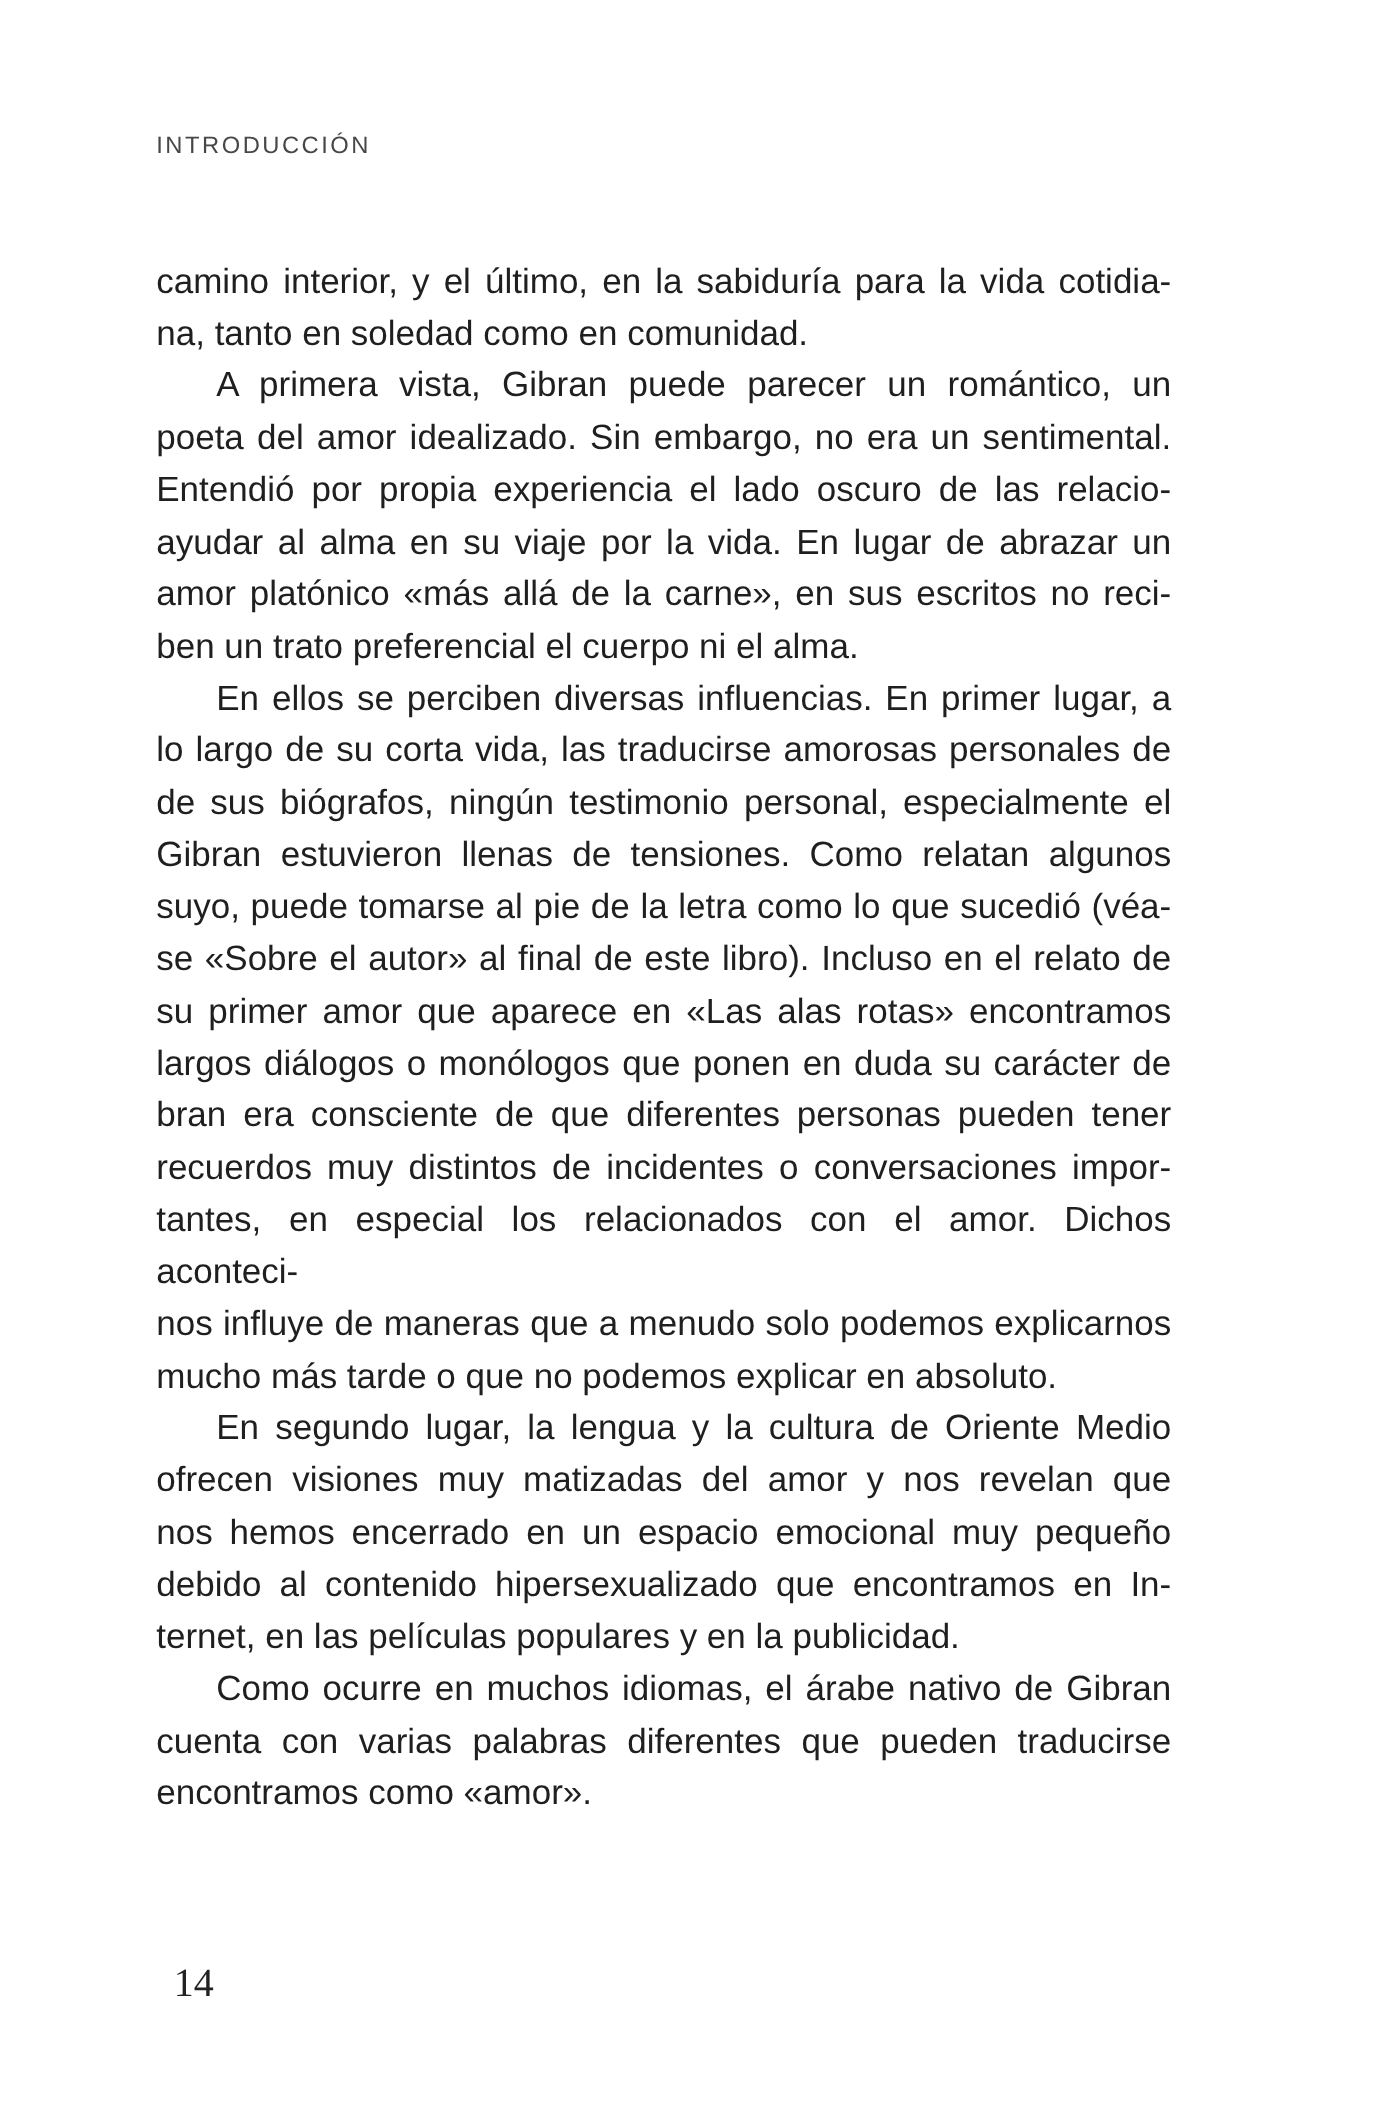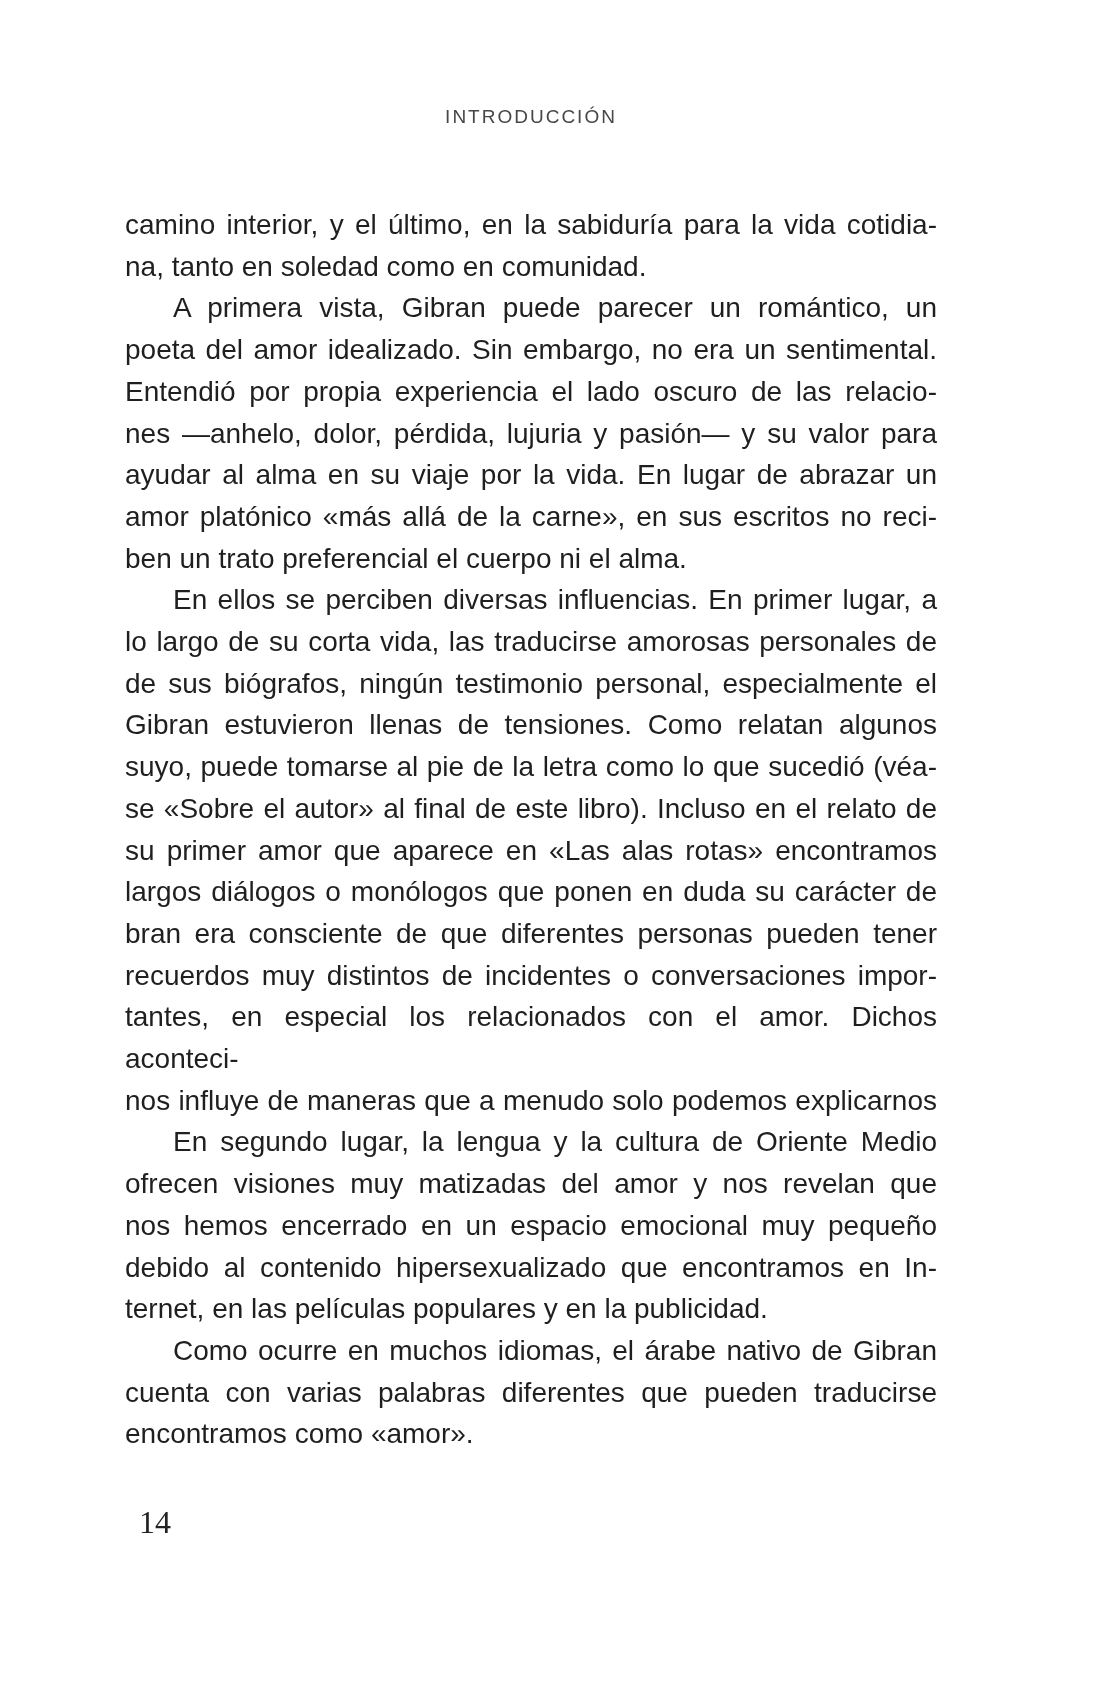--- a/index.html
+++ b/index.html
@@ -13,21 +13,20 @@
     height: 1699px;
     background: #ffffff;
     overflow: hidden;
     font-family: "Liberation Sans", sans-serif;
   }
   .running-head {
     position: absolute;
     top: 106px;
     left: 125px;
     width: 812px;
-    text-align: center;
     font-size: 19px;
     letter-spacing: 2px;
     color: #474747;
     font-weight: 400;
   }
   .body-text {
     position: absolute;
     top: 204px;
     left: 125px;
     width: 812px;
@@ -42,54 +41,54 @@
   }
   .body-text .line.para-end {
     text-align-last: left;
   }
   .body-text .line.indent {
     text-indent: 48px;
   }
   .page-number {
     position: absolute;
     left: 139px;
-    top: 1504px;
+    top: 1568px;
     font-family: "Liberation Serif", serif;
     font-size: 32px;
     color: #222222;
   }
 </style>
 </head>
 <body>
 
 <div class="page">
   <div class="running-head">INTRODUCCIÓN</div>
 
   <div class="body-text" id="body-text">
       <div class="line">camino interior, y el último, en la sabiduría para la vida cotidia-</div>
       <div class="line para-end">na, tanto en soledad como en comunidad.</div>
       <div class="line indent">A primera vista, Gibran puede parecer un romántico, un</div>
       <div class="line">poeta del amor idealizado. Sin embargo, no era un sentimental.</div>
       <div class="line">Entendió por propia experiencia el lado oscuro de las relacio-</div>
-      <div class="line">nes —anhelo, dolor, pérdida, lujuria y pasión— y su valor para</div>
       <div class="line">ayudar al alma en su viaje por la vida. En lugar de abrazar un</div>
       <div class="line">amor platónico «más allá de la carne», en sus escritos no reci-</div>
       <div class="line para-end">ben un trato preferencial el cuerpo ni el alma.</div>
       <div class="line indent">En ellos se perciben diversas influencias. En primer lugar, a</div>
       <div class="line">lo largo de su corta vida, las traducirse amorosas personales de</div>
       <div class="line">de sus biógrafos, ningún testimonio personal, especialmente el</div>
       <div class="line">Gibran estuvieron llenas de tensiones. Como relatan algunos</div>
       <div class="line">suyo, puede tomarse al pie de la letra como lo que sucedió (véa-</div>
       <div class="line">se «Sobre el autor» al final de este libro). Incluso en el relato de</div>
       <div class="line">su primer amor que aparece en «Las alas rotas» encontramos</div>
       <div class="line">largos diálogos o monólogos que ponen en duda su carácter de</div>
       <div class="line">bran era consciente de que diferentes personas pueden tener</div>
       <div class="line">recuerdos muy distintos de incidentes o conversaciones impor-</div>
       <div class="line">tantes, en especial los relacionados con el amor. Dichos aconteci-</div>
       <div class="line">nos influye de maneras que a menudo solo podemos explicarnos</div>
+      <div class="line para-end">mucho más tarde o que no podemos explicar en absoluto.</div>
       <div class="line indent">En segundo lugar, la lengua y la cultura de Oriente Medio</div>
       <div class="line">ofrecen visiones muy matizadas del amor y nos revelan que</div>
       <div class="line">nos hemos encerrado en un espacio emocional muy pequeño</div>
       <div class="line">debido al contenido hipersexualizado que encontramos en In-</div>
       <div class="line para-end">ternet, en las películas populares y en la publicidad.</div>
       <div class="line indent">Como ocurre en muchos idiomas, el árabe nativo de Gibran</div>
       <div class="line">cuenta con varias palabras diferentes que pueden traducirse</div>
       <div class="line para-end">encontramos como «amor».</div>
     </div>
 

